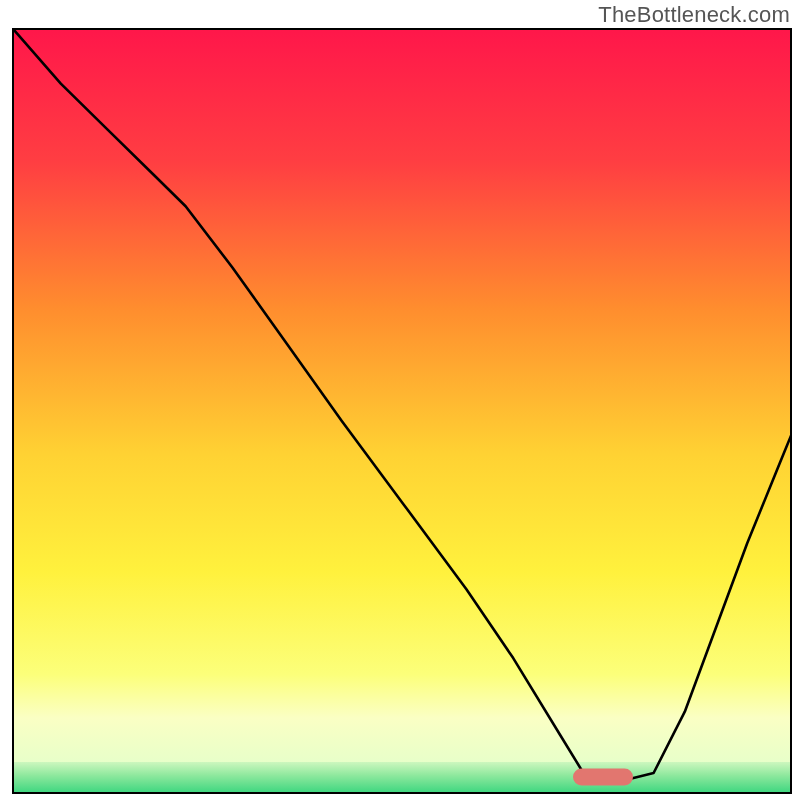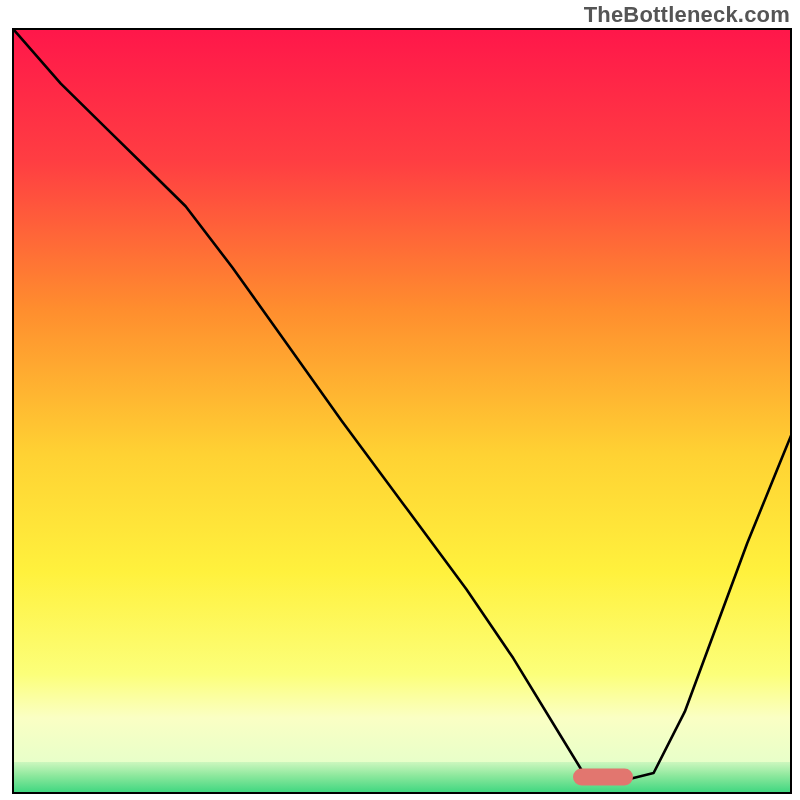--- a/index.html
+++ b/index.html
@@ -14,21 +14,21 @@
     position: relative;
     width: 800px;
     height: 800px;
   }
   .watermark {
     position: absolute;
     top: 2px;
     right: 10px;
     color: #555;
     font-size: 22px;
-    font-weight: 700;
+    font-weight: 400;
     letter-spacing: 0.2px;
     z-index: 20;
   }
   .plot-frame {
     position: absolute;
     border: 2.5px solid #000;
     box-sizing: border-box;
     overflow: hidden;
   }
   .gradient {

